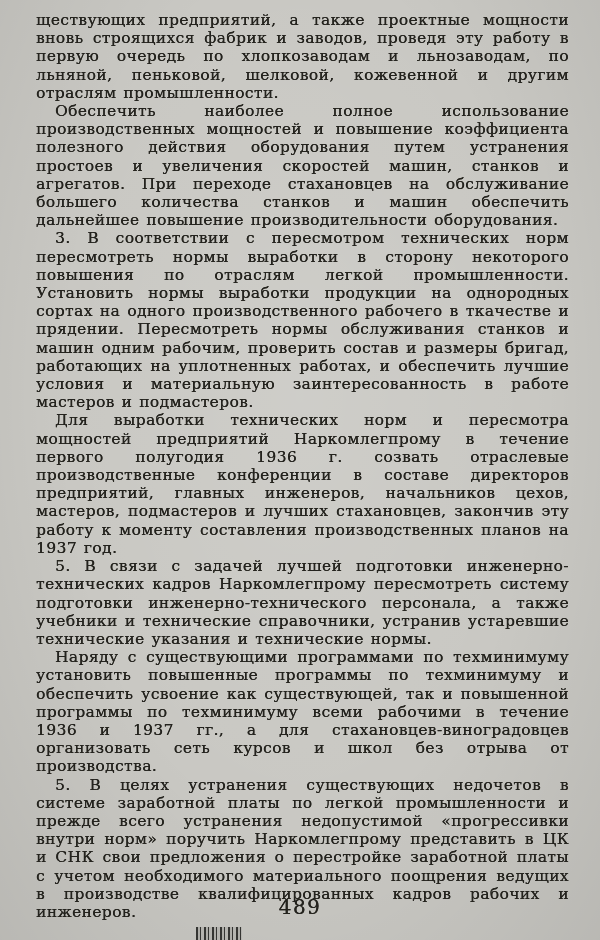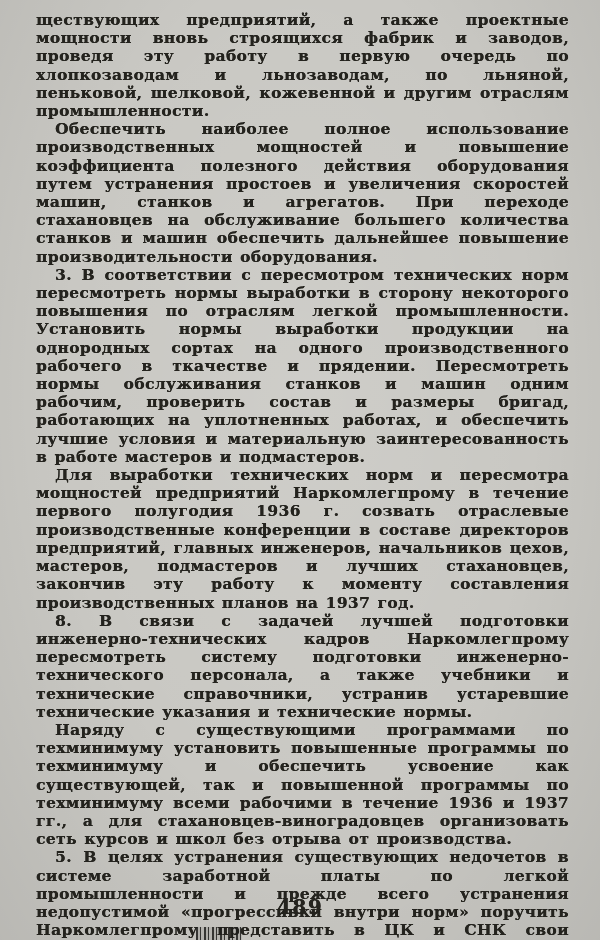--- a/index.html
+++ b/index.html
@@ -11,21 +11,20 @@
     font-family: "DejaVu Serif", "Liberation Serif", serif;
   }
   .page {
     position: relative;
     width: 600px; height: 940px;
     overflow: hidden;
     color: #24231e;
     background:
       radial-gradient(ellipse at 50% 42%, rgba(255,255,255,0.10) 0%, rgba(255,255,255,0.0) 55%, rgba(0,0,0,0.08) 100%),
       #c9c8c3;
-    font-weight: bold;
   }
   .text-block {
     position: absolute;
     top: 11px; left: 36px; right: 31px;
     text-align: justify;
     font-size: 15.4px;
     line-height: 18.2px;
     letter-spacing: 0.45px;
     word-spacing: 1.5px;
     text-shadow: 0.2px 0 0 currentColor;
@@ -59,19 +58,19 @@
 </style>
 </head>
 <body>
 
 <div class="page">
   <div class="text-block">
     <p class="para">ществующих предприятий, а также проектные мощности вновь строящихся фабрик и заводов, проведя эту работу в первую очередь по хлопкозаводам и льнозаводам, по льняной, пеньковой, шелковой, кожевенной и другим отраслям промышленности.</p>
     <p class="para indent">Обеспечить наиболее полное использование производственных мощностей и повышение коэффициента полезного действия оборудования путем устранения простоев и увеличения скоростей машин, станков и агрегатов. При переходе стахановцев на обслуживание большего количества станков и машин обеспечить дальнейшее повышение производительности оборудования.</p>
     <p class="para indent">3. В соответствии с пересмотром технических норм пересмотреть нормы выработки в сторону некоторого повышения по отраслям легкой промышленности. Установить нормы выработки продукции на однородных сортах на одного производственного рабочего в ткачестве и прядении. Пересмотреть нормы обслуживания станков и машин одним рабочим, проверить состав и размеры бригад, работающих на уплотненных работах, и обеспечить лучшие условия и материальную заинтересованность в работе мастеров и подмастеров.</p>
     <p class="para indent">Для выработки технических норм и пересмотра мощностей предприятий Наркомлегпрому в течение первого полугодия 1936 г. созвать отраслевые производственные конференции в составе директоров предприятий, главных инженеров, начальников цехов, мастеров, подмастеров и лучших стахановцев, закончив эту работу к моменту составления производственных планов на 1937 год.</p>
-    <p class="para indent">8. В связи с задачей лучшей подготовки инженерно-технических кадров Наркомлегпрому пересмотреть систему подготовки инженерно-технического персонала, а также учебники и технические справочники, устранив устаревшие технические указания и технические нормы.</p>
+    <p class="para indent">5. В связи с задачей лучшей подготовки инженерно-технических кадров Наркомлегпрому пересмотреть систему подготовки инженерно-технического персонала, а также учебники и технические справочники, устранив устаревшие технические указания и технические нормы.</p>
     <p class="para indent">Наряду с существующими программами по техминимуму установить повышенные программы по техминимуму и обеспечить усвоение как существующей, так и повышенной программы по техминимуму всеми рабочими в течение 1936 и 1937 гг., а для стахановцев-виноградовцев организовать сеть курсов и школ без отрыва от производства.</p>
     <p class="para indent">5. В целях устранения существующих недочетов в системе заработной платы по легкой промышленности и прежде всего устранения недопустимой «прогрессивки внутри норм» поручить Наркомлегпрому представить в ЦК и СНК свои предложения о перестройке заработной платы с учетом необходимого материального поощрения ведущих в производстве квалифицированных кадров рабочих и инженеров.</p>
   </div>
   <div class="page-number">489</div>
   <div class="barcode"></div>
 </div>
 
 </body></html>

